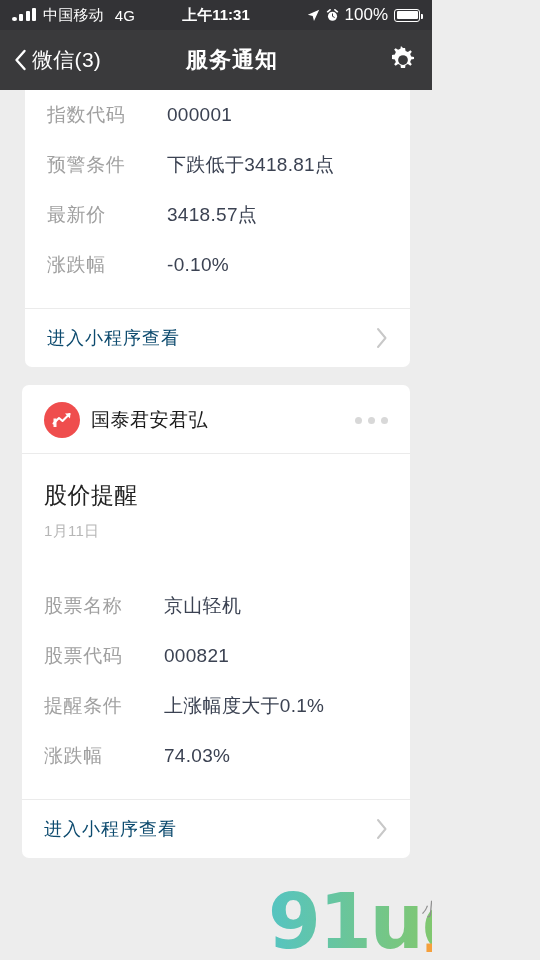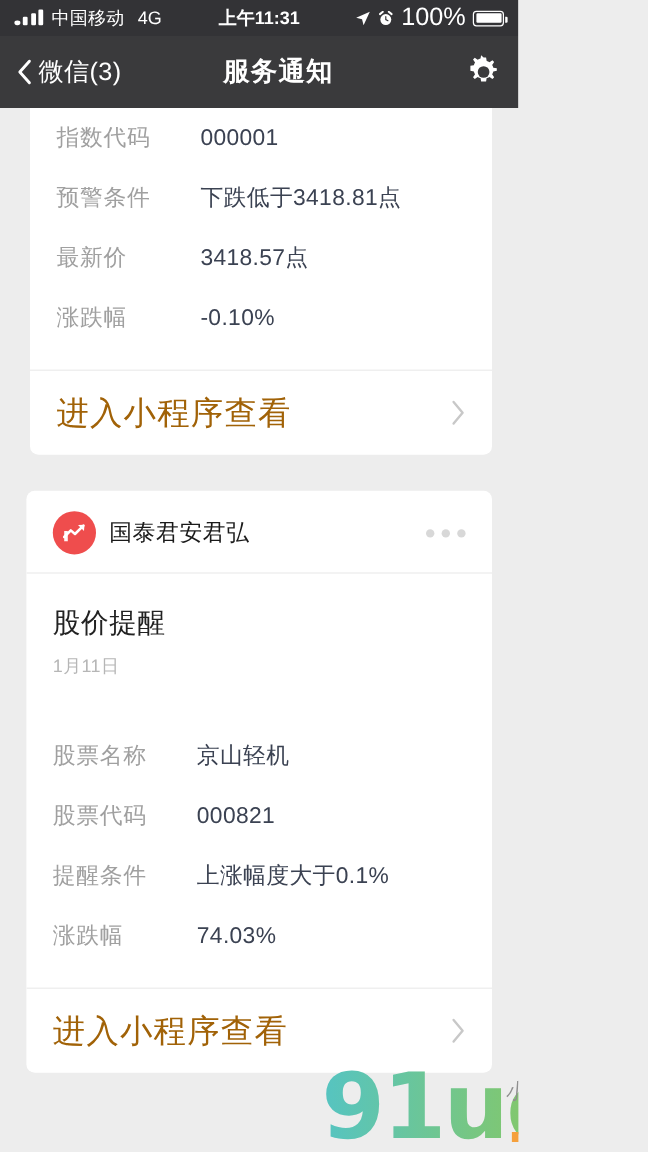--- a/index.html
+++ b/index.html
@@ -26,21 +26,21 @@
   .signal i:nth-child(3){ height:10px; }
   .signal i:nth-child(4){ height:13px; }
   .carrier { font-size:15px; letter-spacing:.2px; }
   .nettype { font-size:15px; margin-left:4px; }
   .sb-center {
     position:absolute; left:0; right:0; text-align:center;
     font-size:15px; font-weight:bold; pointer-events:none;
   }
   .sb-right {
     margin-left:auto; display:flex; align-items:center; gap:6px;
-    font-size:21px; position:relative; z-index:2;
+    font-size:17px; position:relative; z-index:2;
   }
   .loc-arrow { width:13px; height:13px; }
   .alarm { width:13px; height:13px; }
   .battery {
     width:26px; height:13px; border:1.4px solid #fff; border-radius:3px;
     position:relative; padding:1.5px;
   }
   .battery::after {
     content:""; position:absolute; right:-4px; top:4px;
     width:2px; height:5px; background:#fff; border-radius:0 1px 1px 0;
@@ -60,21 +60,21 @@
     font-size:22px; font-weight:bold; letter-spacing:1px; pointer-events:none;padding-left:32px;
   }
   .nav-gear { margin-left:auto; width:30px; height:30px; position:relative; z-index:2; cursor:pointer; }
 
   
   .content { position:absolute; top:90px; left:0; right:0; bottom:0; background:#ededed; }
 
   .card {
     background:#fff; margin:0 22px; border-radius:7px; overflow:hidden;
   }
-  .card + .card { margin-top:30px; }
+  .card + .card { margin-top:18px; }
 
   .card-head {
     display:flex; align-items:center; padding:17px 22px 15px 22px;
     border-bottom:1px solid #ebebeb;
   }
   .avatar {
     width:36px; height:36px; border-radius:50%; background:#ef4d4d;
     display:flex; align-items:center; justify-content:center; flex:none;
   }
   .avatar svg { width:24px; height:24px; }
@@ -97,21 +97,21 @@
   .kv-val { font-size:19px; color:#3b4252; letter-spacing:.3px; }
 
   
   .card-clipped { border-radius:0 0 7px 7px;margin-left:25px; }
   .card-clipped .kv-list { margin-top:0; padding-top:4px; }
 
   .card-foot {
     border-top:1px solid #ebebeb;
     padding:17px 22px; display:flex; align-items:center; cursor:pointer;
   }
-  .card-foot-label { font-size:27px; color:#a16207; letter-spacing:1px; }
+  .card-foot-label { font-size:18px; color:#0c4a6e; letter-spacing:1px; }
   .card-foot .chev-r { margin-left:auto; width:13px; height:22px; }
 
   
   .watermark {
     position:absolute; left:268px; top:886px; width:272px; height:74px;
     pointer-events:none; user-select:none;
   }
   .wm-hand {
     position:absolute; left:152px; top:6px;
     font-size:17px; color:#8f8f8f;

